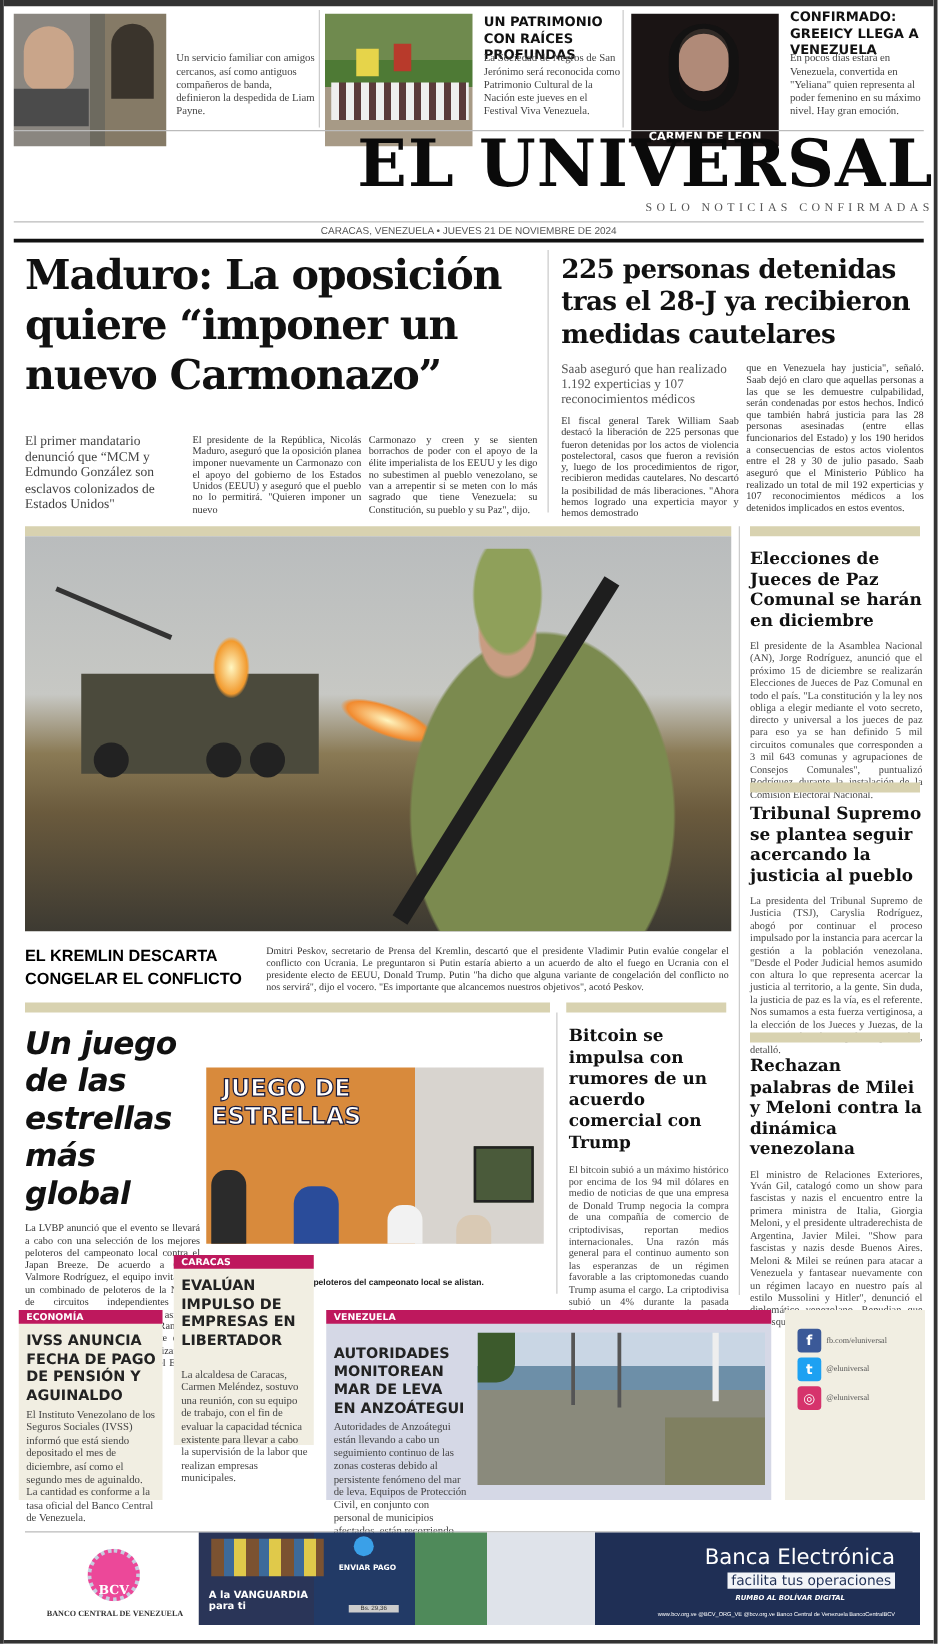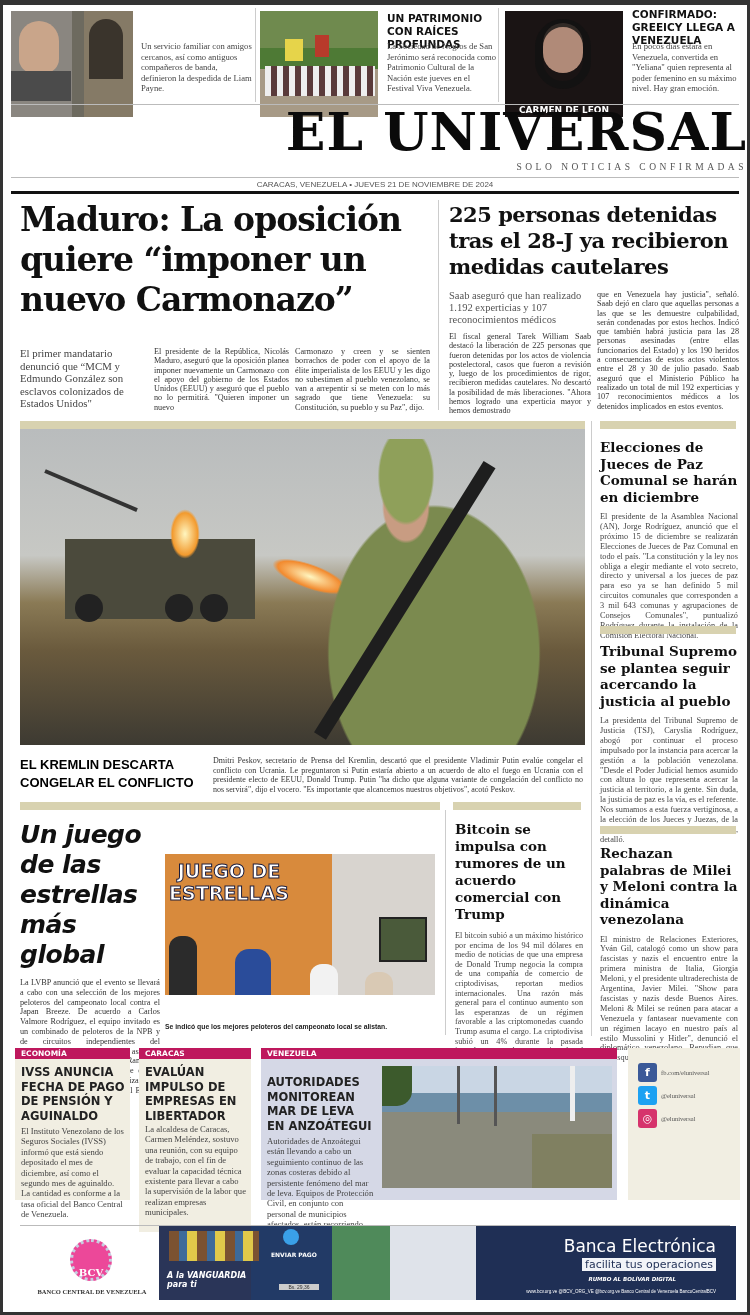--- a/index.html
+++ b/index.html
@@ -150,25 +150,25 @@
   <div class="sidebody" style="margin-top:8px;font-size:8.2px;line-height:9.6px">El bitcoin subió a un máximo histórico por encima de los 94 mil dólares en medio de noticias de que una empresa de Donald Trump negocia la compra de una compañía de comercio de criptodivisas, reportan medios internacionales. Una razón más general para el continuo aumento son las esperanzas de un régimen favorable a las criptomonedas cuando Trump asuma el cargo. La criptodivisa subió un 4% durante la pasada jornada, superando su anterior récord de 93 mil 450 dólares establecido el pasado 13 de noviembre.</div>
 </div>
 
 <div class="abs box" style="left:12px;top:1048px;width:115px;height:152px">
   <div class="cat">ECONOMÍA</div>
   <div style="padding:6px 5px 0 6px">
     <h4>IVSS ANUNCIA FECHA DE PAGO DE PENSIÓN Y AGUINALDO</h4>
     <p style="margin-top:3px">El Instituto Venezolano de los Seguros Sociales (IVSS) informó que está siendo depositado el mes de diciembre, así como el segundo mes de aguinaldo. La cantidad es conforme a la tasa oficial del Banco Central de Venezuela.</p>
   </div>
 </div>
-<div class="abs box" style="left:136px;top:1048px;width:112px;height:184px">
+<div class="abs box" style="left:136px;top:1004px;width:112px;height:152px">
   <div class="cat">CARACAS</div>
   <div style="padding:6px 5px 0 6px">
     <h4>EVALÚAN IMPULSO DE EMPRESAS EN LIBERTADOR</h4>
-    <p style="margin-top:1px">La alcaldesa de Caracas, Carmen Meléndez, sostuvo una reunión, con su equipo de trabajo, con el fin de evaluar la capacidad técnica existente para llevar a cabo la supervisión de la labor que realizan empresas municipales.</p>
+    <p style="margin-top:15px">La alcaldesa de Caracas, Carmen Meléndez, sostuvo una reunión, con su equipo de trabajo, con el fin de evaluar la capacidad técnica existente para llevar a cabo la supervisión de la labor que realizan empresas municipales.</p>
   </div>
 </div>
 <div class="abs box" style="left:258px;top:1048px;width:356px;height:152px;background:#d5d8e6">
   <div class="cat">VENEZUELA</div>
   <div style="padding:16px 5px 0 6px;width:118px">
     <h4>AUTORIDADES MONITOREAN MAR DE LEVA EN ANZOÁTEGUI</h4>
     <p style="margin-top:3px">Autoridades de Anzoátegui están llevando a cabo un seguimiento continuo de las zonas costeras debido al persistente fenómeno del mar de leva. Equipos de Protección Civil, en conjunto con personal de municipios afectados, están recorriendo las playas.</p>
   </div>
   <div class="abs photo" style="left:121px;top:18px;width:230px;height:122px;background:linear-gradient(180deg,#c9d6e4 0 22%,#6d8fa8 22% 38%,#8a8a7c 38% 100%);">
     <div class="abs" style="left:0;top:0;width:30px;height:40px;background:#3c5a2c;border-radius:0 0 15px 0"></div>
@@ -194,21 +194,21 @@
 </div>
 
 <div class="hr" style="left:17px;right:17px;top:1225px"></div>
 <div class="abs" style="left:17px;top:1226px;width:716px;height:80px;">
   <div class="abs" style="left:50px;top:13px;width:42px;height:42px;border-radius:50%;background:#ec4899;border:3px dotted #c8cde0;display:flex;align-items:flex-end;justify-content:center;color:#fff;font-family:'DejaVu Serif',serif;font-weight:bold;font-size:10px">
     <span>BCV</span>
   </div>
   <div class="abs" style="left:10px;top:62px;width:124px;text-align:center;font-family:'Liberation Serif',serif;font-weight:bold;font-size:6.5px;color:#333">BANCO CENTRAL DE VENEZUELA</div>
   <div class="abs" style="left:139px;top:0;width:577px;height:74px;background:linear-gradient(90deg,#2a3558 0 16%,#223a66 16% 30%,#4f8a5a 30% 40%,#dfe3ea 40% 55%,#1f2f55 55% 100%);overflow:hidden">
     <div class="abs" style="left:10px;top:5px;width:90px;height:30px;background:repeating-linear-gradient(90deg,#7b5231 0 10px,#3d6a9a 10px 18px,#e0c94a 18px 28px)"></div>
-    <div class="abs" style="left:8px;top:45px;width:90px;color:#fff;font-family:'DejaVu Sans',sans-serif;font-weight:bold;font-style:italic;font-size:8px">A la VANGUARDIA para ti</div>
+    <div class="abs" style="left:8px;top:45px;width:90px;color:#fff;font-family:'DejaVu Sans',sans-serif;font-weight:bold;font-size:8px">A la VANGUARDIA para ti</div>
     <div class="abs" style="left:124px;top:3px;width:16px;height:16px;border-radius:50%;background:#3aa0e8"></div>
     <div class="abs" style="left:112px;top:25px;width:55px;color:#fff;font-family:'DejaVu Sans',sans-serif;font-weight:bold;font-size:6px">ENVIAR PAGO</div>
     <div class="abs" style="left:120px;top:58px;width:40px;color:#333;background:#ccc;font-family:'Liberation Sans',sans-serif;font-size:5px;text-align:center">Bs. 29,36</div>
     <div class="abs" style="right:20px;top:10px;color:#fff;font-family:'DejaVu Sans',sans-serif;font-size:17px">Banca Electrónica</div>
     <div class="abs" style="right:20px;top:32px;color:#1f2f55;background:#f2f4f8;padding:0 3px;font-family:'DejaVu Sans',sans-serif;font-size:11px">facilita tus operaciones</div>
     <div class="abs" style="right:60px;top:50px;color:#fff;font-family:'DejaVu Sans',sans-serif;font-weight:bold;font-style:italic;font-size:5.5px">RUMBO AL BOLÍVAR DIGITAL</div>
     <div class="abs" style="right:20px;top:63px;color:#fff;font-family:'Liberation Sans',sans-serif;font-size:4.5px">www.bcv.org.ve   @BCV_ORG_VE   @bcv.org.ve   Banco Central de Venezuela   BancoCentralBCV</div>
   </div>
 </div>
 <div class="abs" style="left:0;right:0;bottom:0;height:3px;background:#333"></div>

